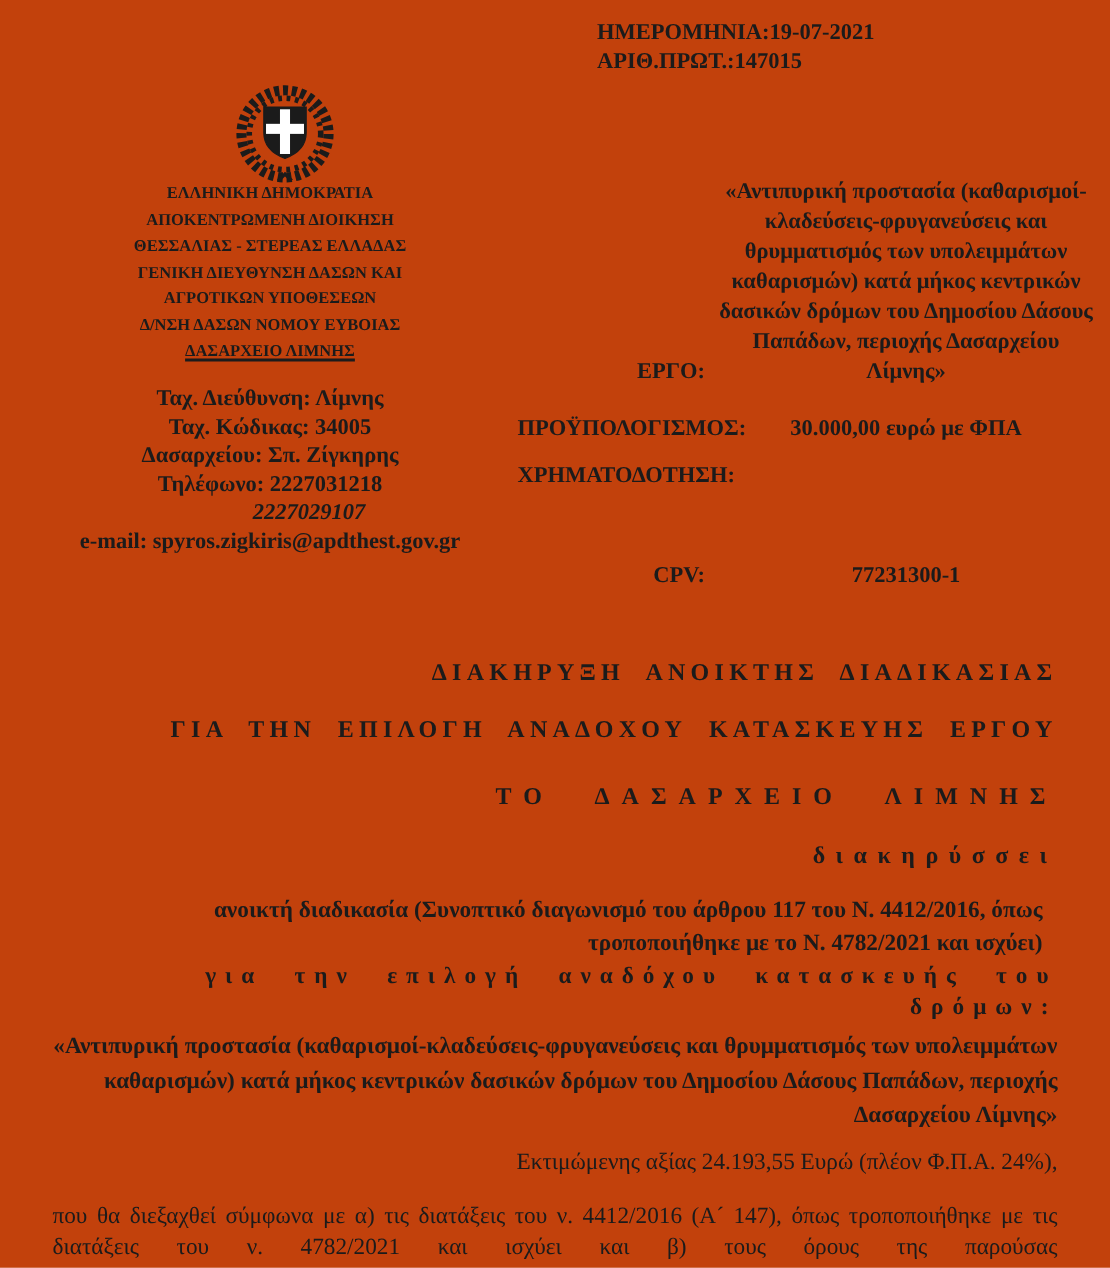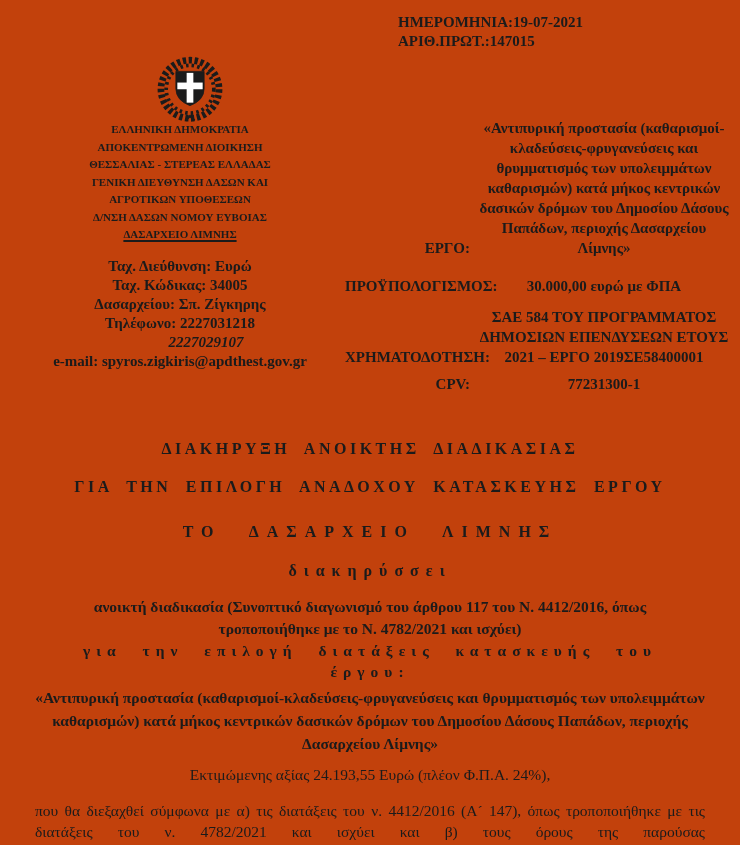--- a/index.html
+++ b/index.html
@@ -33,21 +33,21 @@
   .prow{position:absolute;left:345px;width:385px;display:flex;align-items:flex-end;
         font-size:15px;font-weight:bold;line-height:20px;}
   .prow .lbl{width:125px;text-align:right;flex:none;}
   .prow .val{flex:1;text-align:center;padding-left:8px;line-height:20px;}
   .row-ergo{top:118px;}
   .row-budget{top:276px;}
   .row-funding{top:307px;}
   .row-cpv{top:374px;}
 
   
-  .center-line{position:absolute;left:35px;width:670px;text-align:center;}
+  .center-line{position:absolute;left:35px;width:670px;text-align:right;}
   .title1{top:440px;font-size:16px;font-weight:bold;letter-spacing:3.5px;word-spacing:7px;}
   .title2{top:478px;font-size:16px;font-weight:bold;letter-spacing:3.5px;word-spacing:7px;}
   .authority{top:523px;font-size:16px;font-weight:bold;letter-spacing:8px;word-spacing:16px;}
   .declares{top:562px;font-size:16px;font-weight:bold;letter-spacing:7px;}
   .procedure{top:596px;left:45px;width:650px;font-size:15.5px;font-weight:bold;line-height:22px;}
   .selection{top:640px;font-size:15.5px;font-weight:bold;letter-spacing:6px;word-spacing:11px;line-height:21px;}
   .ptitle{top:686px;font-size:15.5px;font-weight:bold;line-height:23px;}
   .estimated{top:766px;font-size:15.5px;font-weight:normal;}
   .closing{position:absolute;top:800px;left:35px;width:670px;font-size:15.5px;
            line-height:21px;text-align:justify;text-align-last:justify;}
@@ -79,48 +79,47 @@
     <div>ΕΛΛΗΝΙΚΗ ΔΗΜΟΚΡΑΤΙΑ</div>
     <div>ΑΠΟΚΕΝΤΡΩΜΕΝΗ ΔΙΟΙΚΗΣΗ</div>
     <div>ΘΕΣΣΑΛΙΑΣ - ΣΤΕΡΕΑΣ ΕΛΛΑΔΑΣ</div>
     <div>ΓΕΝΙΚΗ ΔΙΕΥΘΥΝΣΗ ΔΑΣΩΝ ΚΑΙ</div>
     <div>ΑΓΡΟΤΙΚΩΝ ΥΠΟΘΕΣΕΩΝ</div>
     <div>Δ/ΝΣΗ ΔΑΣΩΝ ΝΟΜΟΥ ΕΥΒΟΙΑΣ</div>
     <div class="dept">ΔΑΣΑΡΧΕΙΟ ΛΙΜΝΗΣ</div>
   </div>
 
   <div class="contact">
-    <div>Ταχ. Διεύθυνση: Ευρώ</div>
+    <div>Ταχ. Διεύθυνση: Λίμνης</div>
     <div>Ταχ. Κώδικας: 34005</div>
     <div>Δασαρχείου: Σπ. Ζίγκηρης</div>
     <div>Τηλέφωνο: 2227031218</div>
     <div class="phone2">2227029107</div>
     <div>e-mail: spyros.zigkiris@apdthest.gov.gr</div>
   </div>
 
   <div class="prow row-ergo">
     <div class="lbl">ΕΡΓΟ:</div>
     <div class="val">«Αντιπυρική προστασία (καθαρισμοί-κλαδεύσεις-φρυγανεύσεις και θρυμματισμός των υπολειμμάτων καθαρισμών) κατά μήκος κεντρικών δασικών δρόμων του Δημοσίου Δάσους Παπάδων, περιοχής Δασαρχείου Λίμνης»</div>
   </div>
   <div class="prow row-budget">
     <div class="lbl">ΠΡΟΫΠΟΛΟΓΙΣΜΟΣ:</div>
     <div class="val">30.000,00 ευρώ με ΦΠΑ</div>
   </div>
   <div class="prow row-funding">
     <div class="lbl">ΧΡΗΜΑΤΟΔΟΤΗΣΗ:</div>
-    <div class="val">ΣΑΕ 584 ΤΟΥ ΠΡΟΓΡΑΜΜΑΤΟΣ ΔΗΜΟΣΙΩΝ ΕΠΕΝΔΥΣΕΩΝ ΕΤΟΥΣ 2021 – ΕΡΓΟ 2019ΣΕ58400001</div>
   </div>
   <div class="prow row-cpv">
     <div class="lbl">CPV:</div>
     <div class="val">77231300-1</div>
   </div>
 
   <div class="center-line title1">ΔΙΑΚΗΡΥΞΗ ΑΝΟΙΚΤΗΣ ΔΙΑΔΙΚΑΣΙΑΣ</div>
   <div class="center-line title2">ΓΙΑ ΤΗΝ ΕΠΙΛΟΓΗ ΑΝΑΔΟΧΟΥ ΚΑΤΑΣΚΕΥΗΣ ΕΡΓΟΥ</div>
   <div class="center-line declares">διακηρύσσει</div>
   <div class="center-line authority">ΤΟ ΔΑΣΑΡΧΕΙΟ ΛΙΜΝΗΣ</div>
   <div class="center-line procedure">ανοικτή διαδικασία (Συνοπτικό διαγωνισμό του άρθρου 117 του Ν. 4412/2016, όπως τροποποιήθηκε με το Ν. 4782/2021 και ισχύει)</div>
-  <div class="center-line selection">για την επιλογή διατάξεις κατασκευής του έργου:</div>
+  <div class="center-line selection">για την επιλογή αναδόχου κατασκευής του δρόμων:</div>
   <div class="center-line ptitle">«Αντιπυρική προστασία (καθαρισμοί-κλαδεύσεις-φρυγανεύσεις και θρυμματισμός των υπολειμμάτων καθαρισμών) κατά μήκος κεντρικών δασικών δρόμων του Δημοσίου Δάσους Παπάδων, περιοχής Δασαρχείου Λίμνης»</div>
   <div class="center-line estimated">Εκτιμώμενης αξίας 24.193,55 Ευρώ (πλέον Φ.Π.Α. 24%),</div>
   <div class="closing">που θα διεξαχθεί σύμφωνα με α) τις διατάξεις του ν. 4412/2016 (Α´ 147), όπως τροποποιήθηκε με τις διατάξεις του ν. 4782/2021 και ισχύει και β) τους όρους της παρούσας</div>
 
 </div>
 
 </body></html>

